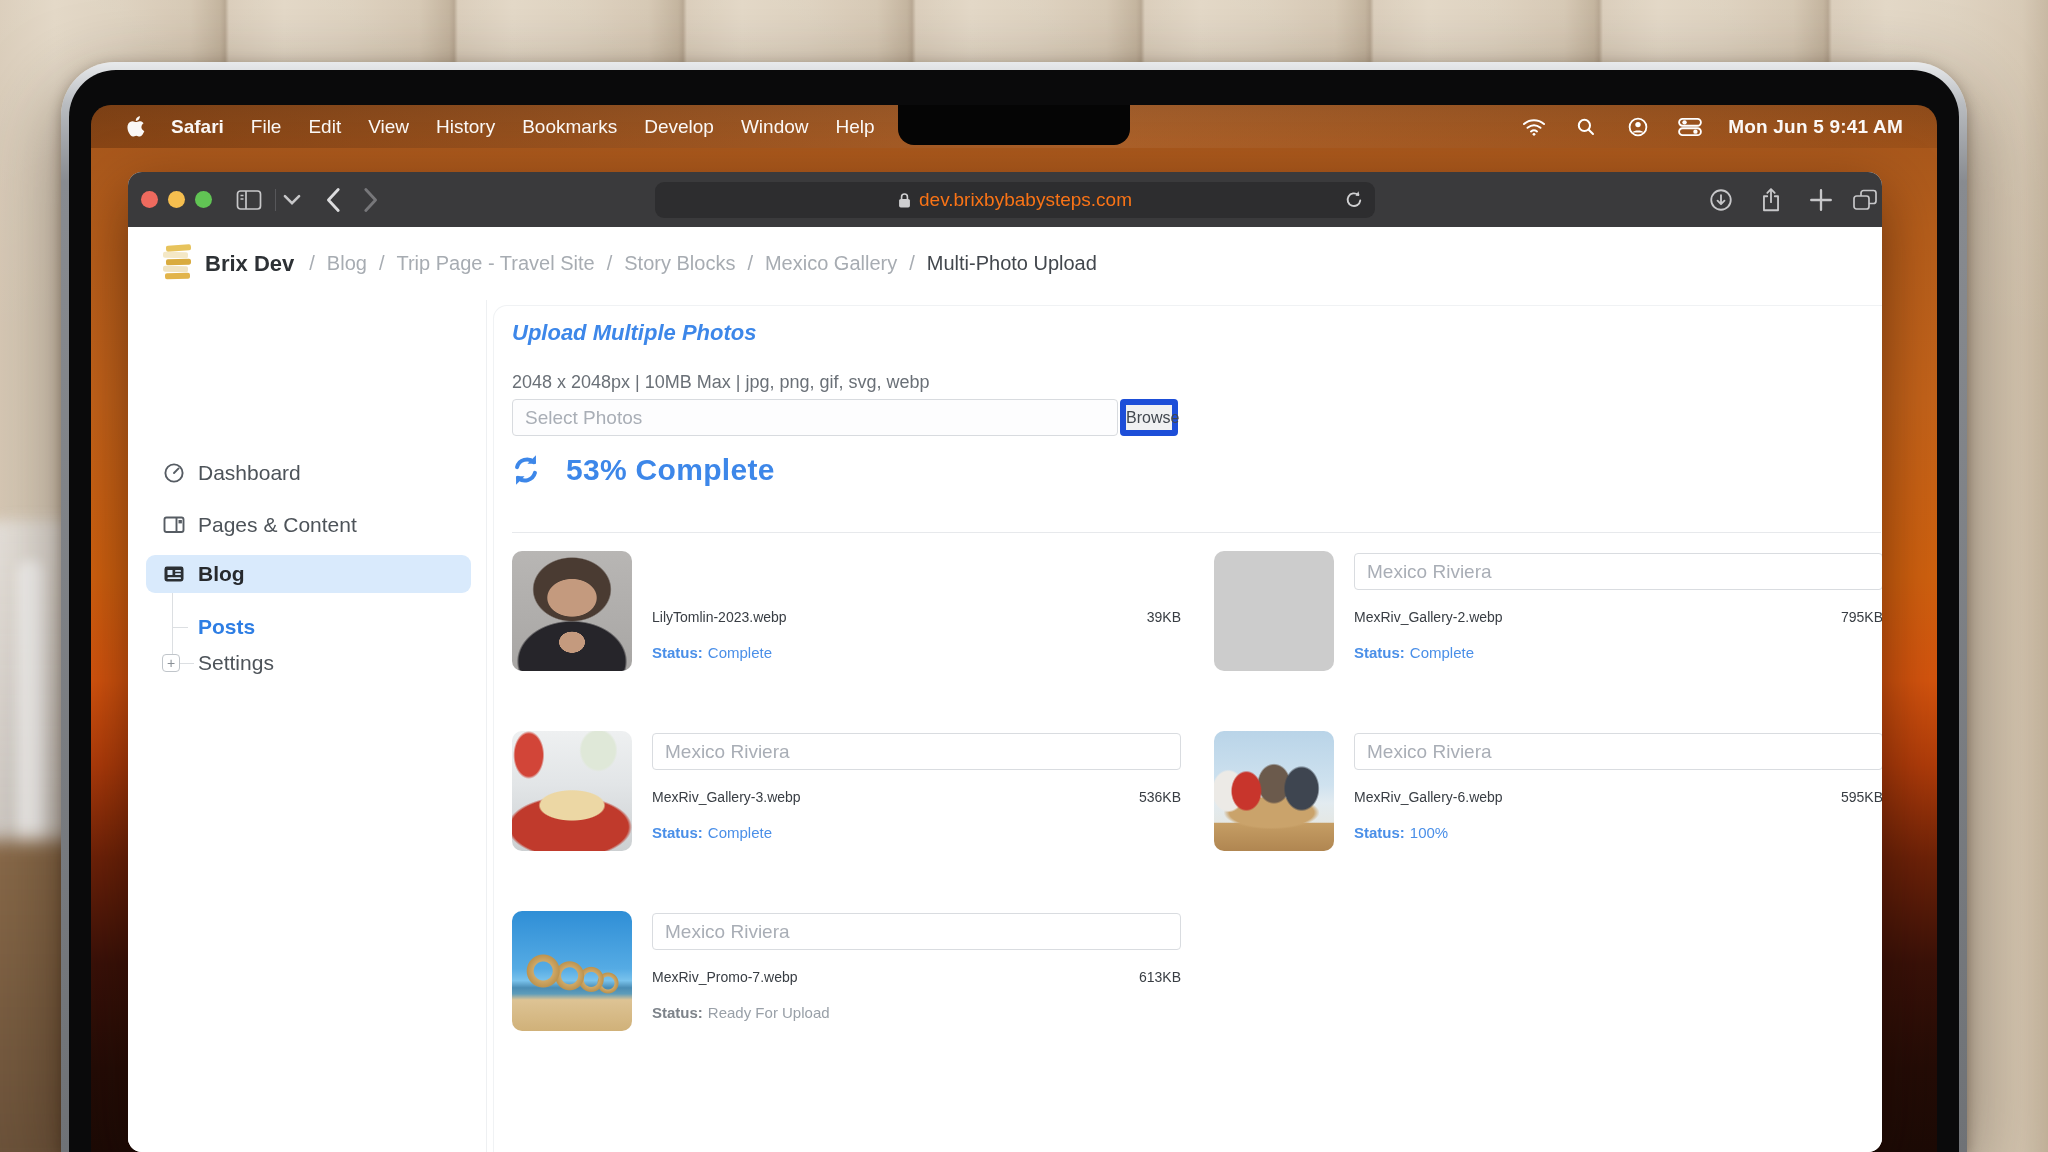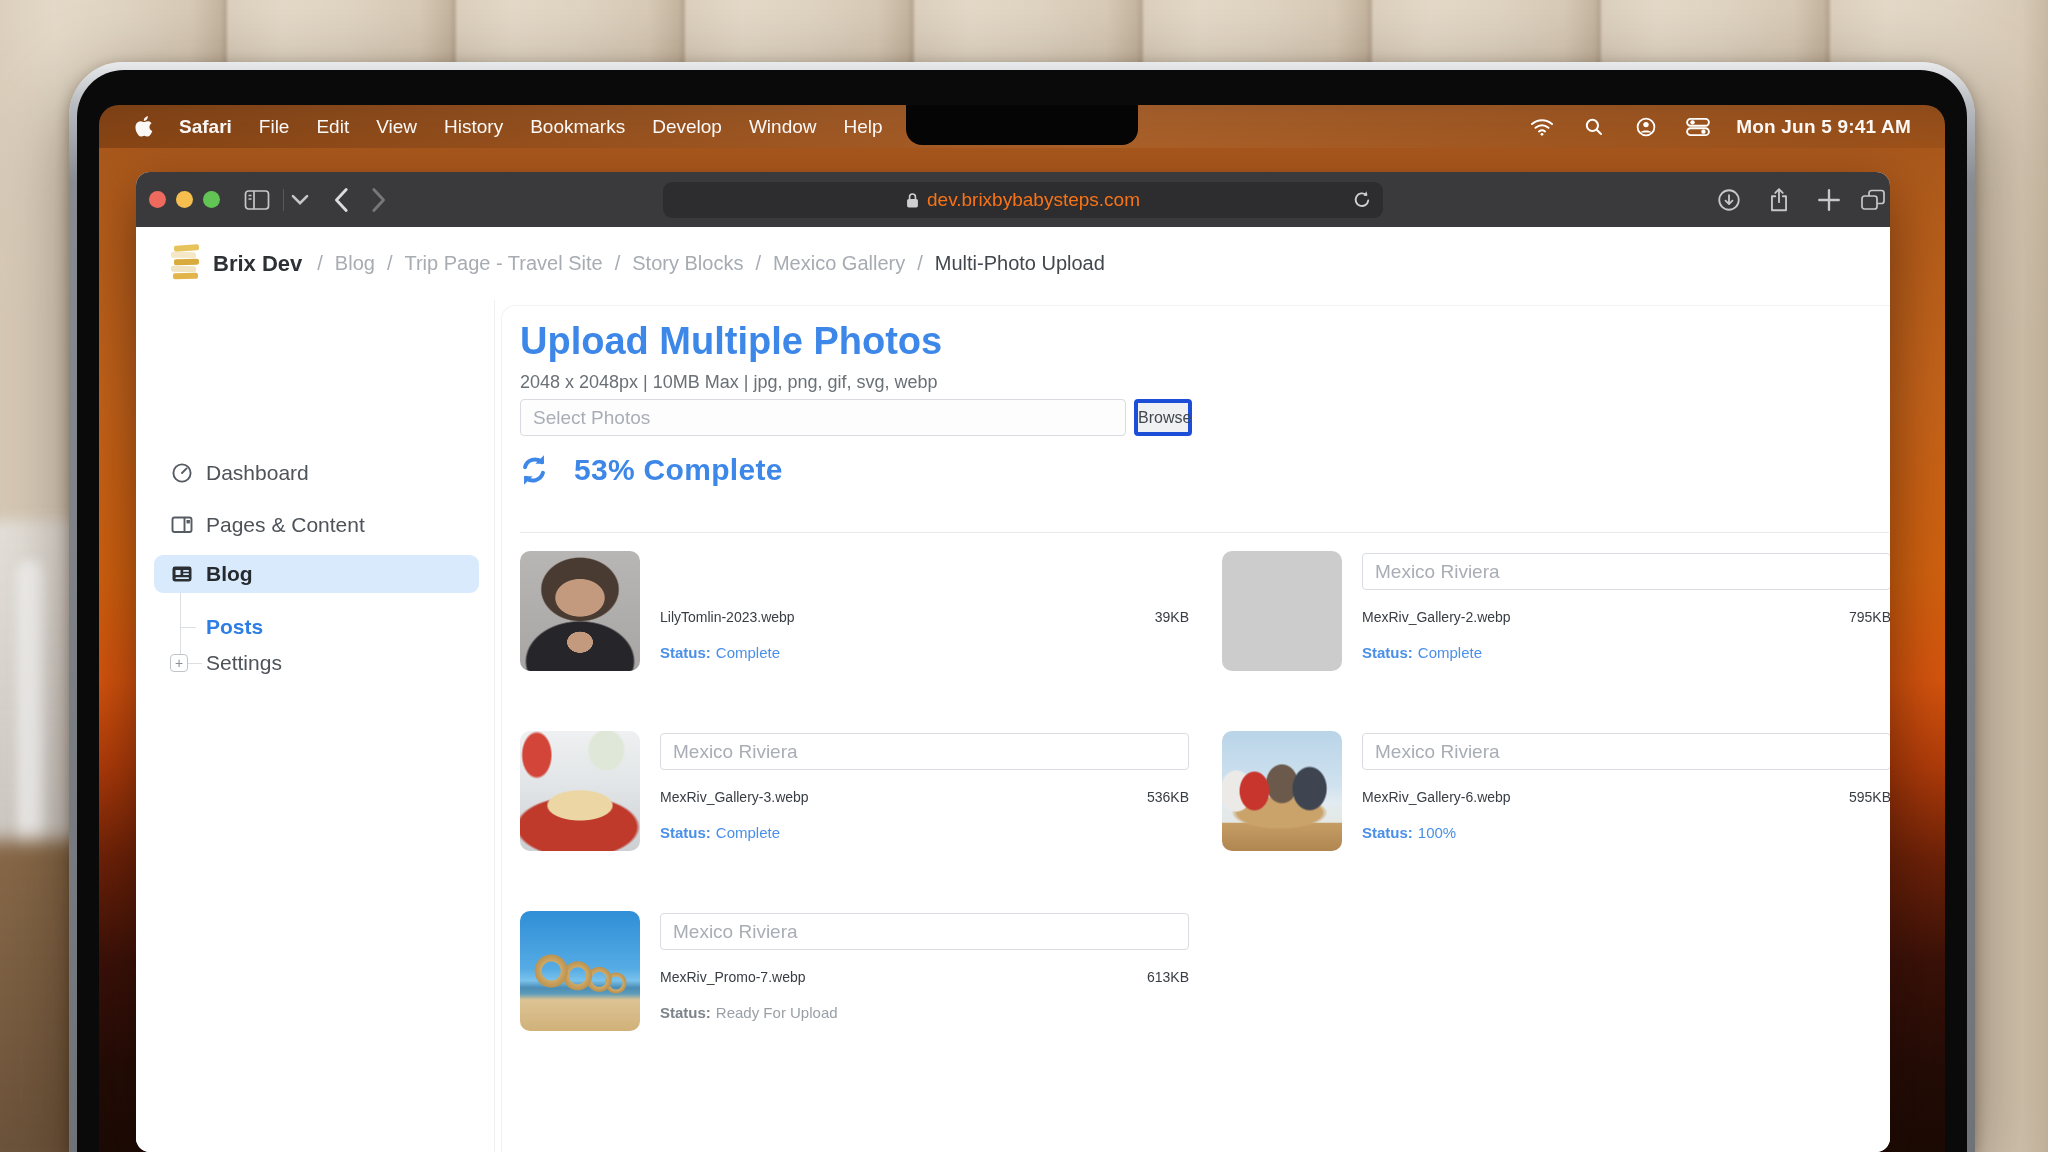--- a/index.html
+++ b/index.html
@@ -15,21 +15,21 @@
         #bfae96 220px,#b2a089 225px,#d8cab6 229px);}
   .glass{position:absolute;left:-34px;top:520px;width:190px;height:660px;
     border-radius:36px;filter:blur(7px);
     background:linear-gradient(180deg,rgba(240,240,240,.65),rgba(190,192,198,.55) 60%,rgba(160,160,165,.5));}
   .glass-streak{position:absolute;left:18px;top:560px;width:26px;height:560px;border-radius:20px;
     filter:blur(6px);background:rgba(255,255,255,.75);}
   .board{position:absolute;left:-30px;top:840px;width:130px;height:330px;border-radius:24px;
     filter:blur(9px);background:linear-gradient(180deg,#8a6b4a,#6b523a);}
 
   
-  .laptop{position:absolute;left:69px;top:62px;width:1906px;height:1090px;
+  .laptop{position:absolute;left:61px;top:62px;width:1906px;height:1090px;
     border-radius:54px 54px 0 0;
     background:linear-gradient(180deg,#e8eaec,#b9bcc0 42px,#888b90 120px,#6f7276);
     box-shadow:0 30px 80px rgba(35,20,8,.5), 0 4px 14px rgba(35,20,8,.35);padding-left:8px;}
   .bezel{position:absolute;left:8px;top:8px;width:1890px;height:1082px;
     border-radius:47px 47px 0 0;background:#0a0a0b;}
   .screen{position:absolute;left:22px;top:35px;width:1846px;height:1047px;
     border-radius:20px 20px 0 0;overflow:hidden;
     background:linear-gradient(180deg,
       #97511d 0%,#a9581c 4%,#b65e1b 12%,#c4631a 28%,#d0610f 45%,#d4540e 55%,
       #b03c0a 63%,#6e2208 72%,#3a1108 82%,#240c06 92%,#1c0a05 100%);}
@@ -91,26 +91,26 @@
     background:#d9eafc;}
   .side-item.blog{color:#26292d;font-weight:600;}
   .tree-v{position:absolute;left:44px;top:293px;width:1px;height:70px;background:#dcdfe2;}
   .tree-h{position:absolute;height:1px;background:#dcdfe2;}
   .side-item.posts{color:#2e7ee4;font-weight:700;}
   .expand-box{position:absolute;left:34px;top:354px;width:18px;height:18px;border:1px solid #c0c5ca;
     border-radius:4px;background:#fff;color:#8a9096;font-size:14px;line-height:16px;text-align:center;}
 
   .main-card{position:absolute;left:365px;top:133px;right:0;bottom:0;background:#fff;
     border-left:1px solid #f0f2f4;border-top:1px solid #f0f2f4;border-top-left-radius:14px;}
-  .page-title{position:absolute;left:18px;top:14px;font-size:38px;font-weight:700;color:#3d87e9;}
+  .page-title{position:absolute;left:18px;top:14px;font-size:22px;font-weight:700;color:#3d87e9;font-style:italic;}
   .specs{position:absolute;left:18px;top:66px;font-size:18px;color:#6a7077;}
   .file-row{position:absolute;left:18px;top:93px;display:flex;}
   .file-input{width:606px;height:37px;border:1px solid #d8dbdf;border-radius:4px;background:#fdfdfe;
     padding:0 12px;font-size:19px;color:#3a3f45;outline:none;font-family:inherit;}
-  .browse-btn{width:58px;height:37px;margin-left:8px;border:4px solid #1d4ed8;border-radius:4px;
+  .browse-btn{width:58px;height:37px;margin-left:2px;border:6px solid #1d4ed8;border-radius:4px;
     background:#f0f1f2;font-size:16px;color:#41474e;font-family:inherit;padding:0;}
   input::placeholder{color:#a9aeb6;opacity:1;}
   .progress-row{position:absolute;left:15px;top:147px;display:flex;align-items:center;gap:23px;}
   .sync-ico{width:34px;height:34px;color:#3d87e9;}
   .progress-text{font-size:30px;font-weight:600;color:#3d87e9;letter-spacing:.3px;}
   .rule{position:absolute;left:18px;top:226px;width:1369px;height:1px;background:#e7e9ec;}
 
   .grid{position:absolute;left:18px;top:245px;width:1371px;height:560px;}
   .u-item{position:absolute;width:669px;height:150px;}
   .u-item:nth-child(1){left:0;top:0;}

